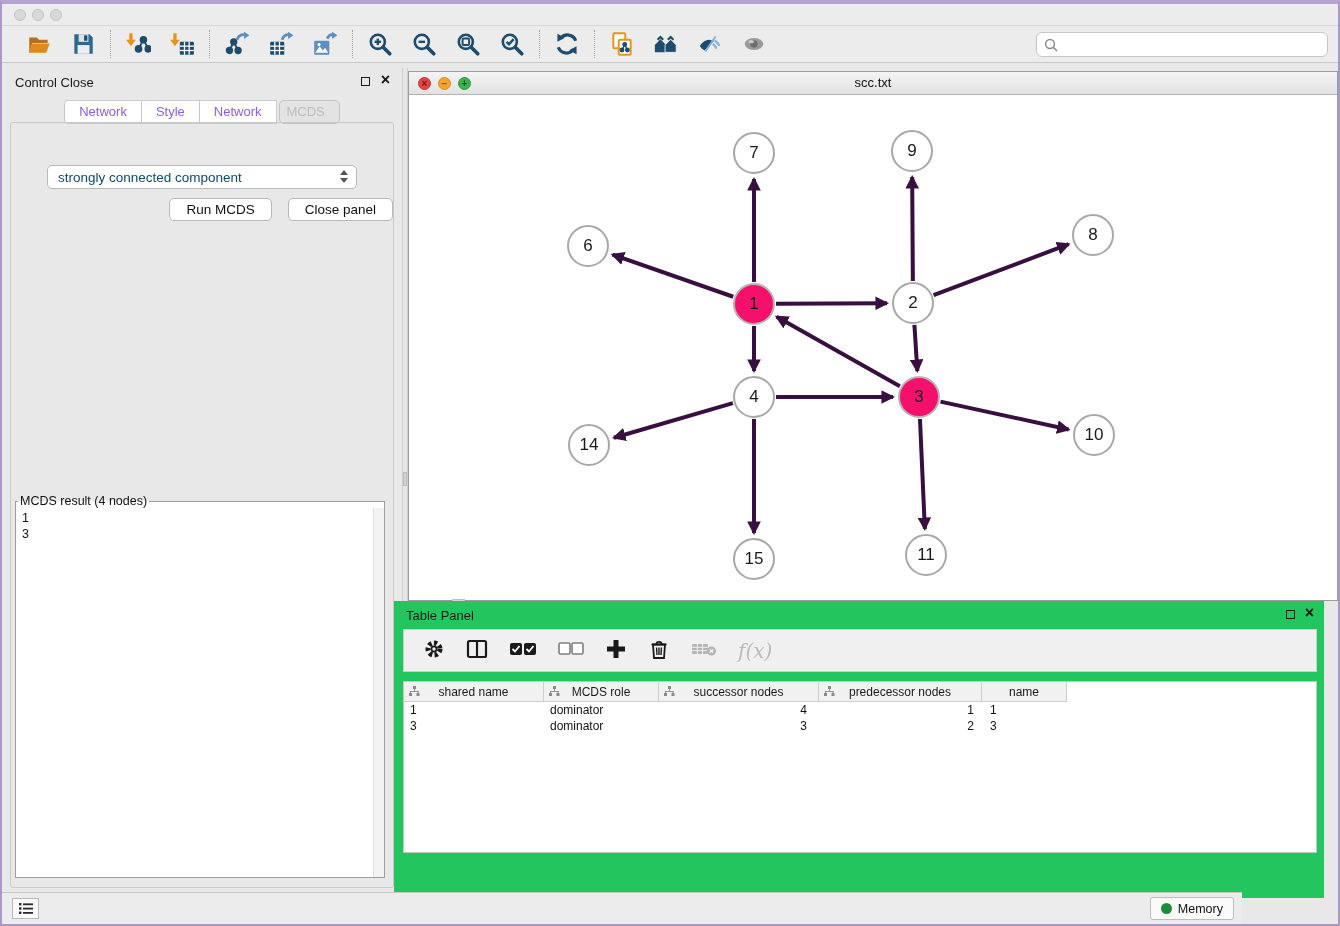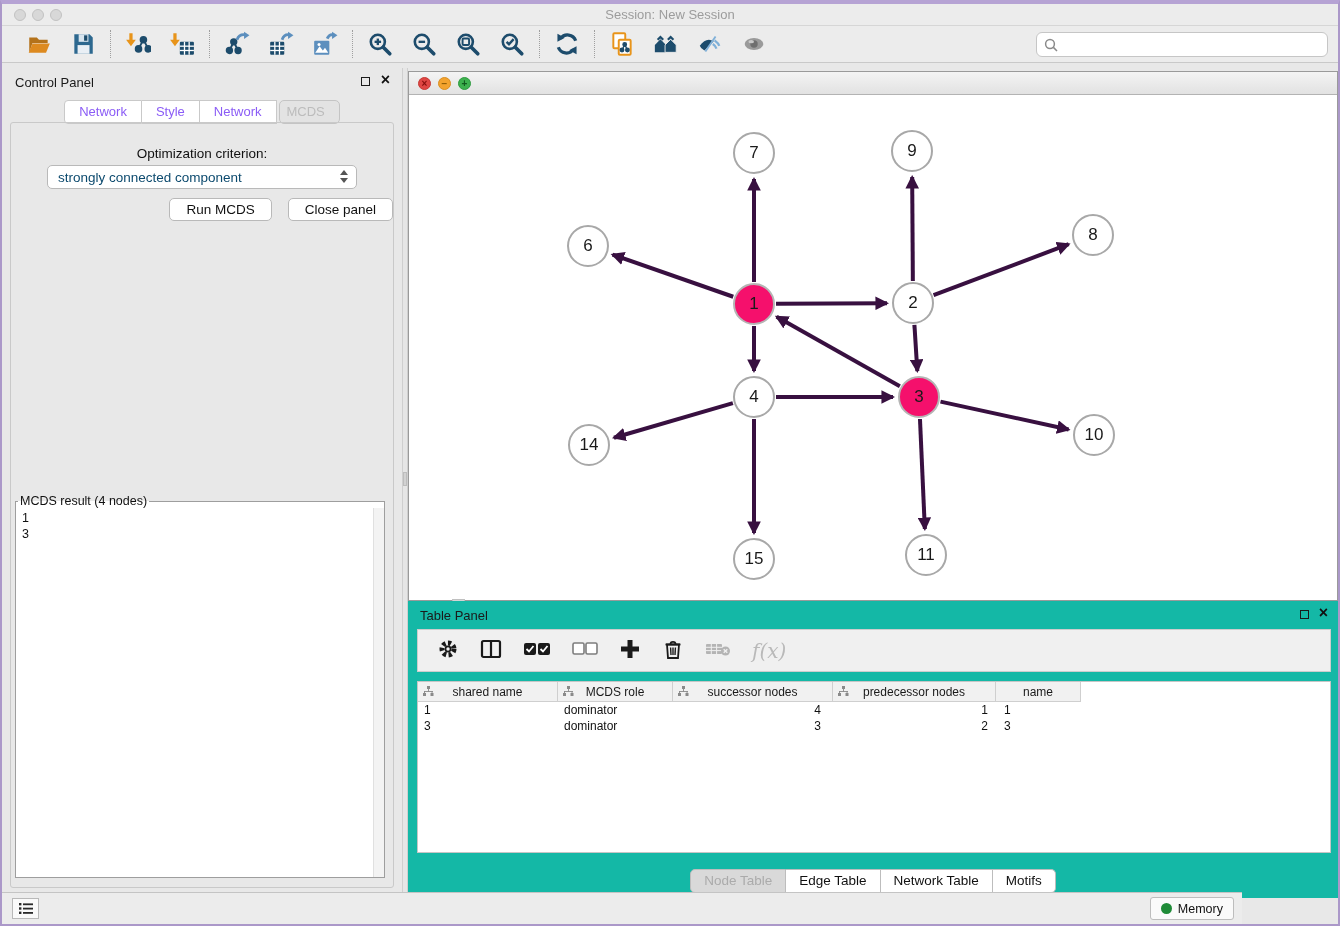--- a/index.html
+++ b/index.html
@@ -52,21 +52,21 @@
   .traffic { position:absolute; top:5px; width:13px; height:13px; border-radius:50%; font-size:10px; font-weight:700; text-align:center; line-height:12px; }
   .traffic.red { background:#df4643; border:1px solid #c63b36; color:#86100d; }
   .traffic.yel { background:#f3a32e; border:1px solid #da8f23; color:#8f5e05; }
   .traffic.grn { background:#3db14e; border:1px solid #2f9b40; color:#135c1f; }
   .net-title { position:absolute; left:0; right:0; top:3px; text-align:center; font-size:13px; color:#111; }
   .net-canvas { position:relative; width:928px; height:505px; background:#fff; overflow:hidden; }
   .gnode { position:absolute; width:42px; height:42px; border-radius:50%; background:#fff; border:2px solid #a8a8a8; display:flex; align-items:center; justify-content:center; font-size:17px; color:#1a1a1a; }
   .gnode.sel { background:#f5106c; border-color:#b5b5b5; }
   .h-grip { position:absolute; left:450px; top:531px; width:13px; height:5px; background:#d4d4d4; border:1px solid #c0c0c0; }
   
-  .table-panel { position:absolute; left:406px; top:533px; width:930px; height:297px; background:#14b8a6; }
+  .table-panel { position:absolute; left:392px; top:533px; width:930px; height:297px; background:#22c55e; }
   .tp-toolbar { position:absolute; left:9px; right:7px; top:28px; height:43px; background:#f0f0f0; border:1px solid #cdcdcd; display:flex; align-items:center; gap:21px; padding-left:19px; }
   .tp-fx { font-family:"DejaVu Serif", serif; font-style:italic; font-size:20px; color:#b9b9b9; }
   .tbl-box { position:absolute; left:9px; right:7px; top:80px; height:172px; background:#fff; border:1px solid #c6c6c6; }
   .tbl-header { display:flex; height:20px; }
   .th { position:relative; height:20px; background:#f1f1f1; border-right:1px solid #cfcfcf; border-bottom:1px solid #cfcfcf; font-size:12px; color:#1a1a1a; display:flex; align-items:center; justify-content:center; }
   .th svg { position:absolute; left:5px; top:4px; }
   .tbl-row { display:flex; height:16px; font-size:12px; color:#111; }
   .td { height:16px; line-height:16px; overflow:hidden; }
   .tp-tabs { position:absolute; left:0; width:100%; top:268px; display:flex; justify-content:center; }
   .tp-tab { padding:3px 13px 4px; font-size:13.5px; background:#fff; border:1px solid #bdbdbd; border-left:none; color:#111; }
@@ -81,21 +81,20 @@
 </style>
 </head>
 <body>
 
 <div class="window">
 
   <div class="titlebar">
     <span class="tl-dot" style="left:12px"></span>
     <span class="tl-dot" style="left:30px"></span>
     <span class="tl-dot" style="left:48px"></span>
-    <div class="win-title">Session: New Session</div>
   </div>
 
   <div class="toolbar">
     <div class="tb-group">
       <span class="tb-btn">
         <svg width="26" height="26" viewBox="0 0 24 24">
             <path d="M3 20 V6 h7 l2 2 h8 v3 H6 z" fill="#b4721a"></path>
             <path d="M2.5 20 l3.5-8.5 h16 L18.5 20 z" fill="#dd8a20"></path>
           </svg>
       </span>
@@ -264,31 +263,30 @@
           <circle cx="6" cy="6" r="4.4" stroke="#8a8a8a" stroke-width="1.5" fill="none"></circle>
           <line x1="9.4" y1="9.4" x2="13" y2="13" stroke="#8a8a8a" stroke-width="1.5"></line>
         </svg>
       <input type="text" value="" style="">
     </div>
   </div>
 
   <div class="workspace">
 
     <div class="control-panel">
-      <div class="panel-title">Control Panel</div>
+      <div class="panel-title">Control Close</div>
       <span class="float-box" style="right:32px"></span>
       <span class="close-x" style="right:12px">×</span>
       <div class="cp-tabs">
           <div class="cp-tab">Network</div>
           <div class="cp-tab">Style</div>
           <div class="cp-tab">Network</div>
           <div class="cp-tab sel">MCDS</div>
         </div>
       <div class="cp-body">
-        <div class="opt-label">Optimization criterion:</div>
         <div class="combo">
           <span>strongly connected component</span>
           <span class="combo-arrows">
               <i class="up"></i>
               <i class="dn"></i>
             </span>
         </div>
         <div class="cp-buttons">
           <button class="btn">Run MCDS</button>
           <button class="btn">Close panel</button>
@@ -306,20 +304,21 @@
 
     <div class="v-split">
         <div class="v-grip"></div>
       </div>
 
     <div class="net-frame">
       <div class="net-titlebar">
         <span class="traffic red" style="left:9px">×</span>
         <span class="traffic yel" style="left:29px">−</span>
         <span class="traffic grn" style="left:49px">+</span>
+        <div class="net-title">scc.txt</div>
       </div>
       <div class="net-canvas" id="net-canvas">
         <svg id="edges" width="928" height="505" style="position:absolute;left:0;top:0">
           <defs>
             <marker id="arrowhead" viewBox="0 0 10 10" refX="8.5" refY="5" markerWidth="3.4" markerHeight="3.4" orient="auto" markerUnits="strokeWidth">
               <path d="M0,0 L10,5 L0,10 z" fill="#381040"></path>
             </marker>
           </defs>
         <line x1="345" y1="187" x2="345" y2="84" stroke="#381040" stroke-width="4" marker-end="url(#arrowhead)"></line>
             <line x1="324.23121807335133" y1="201.7434376400866" x2="203.54492409513023" y2="159.5759373344431" stroke="#381040" stroke-width="4" marker-end="url(#arrowhead)"></line>
@@ -487,26 +486,20 @@
             <div class="tbl-row">
               <div class="td" style="width: 140px; text-align: left; padding-left: 6px;">3</div>
               <div class="td" style="width: 115px; text-align: left; padding-left: 6px;">dominator</div>
               <div class="td" style="width: 160px; text-align: right; padding-right: 12px;">3</div>
               <div class="td" style="width: 163px; text-align: right; padding-right: 8px;">2</div>
               <div class="td" style="width: 85px; text-align: left; padding-left: 8px;">3</div>
             </div>
           </div>
       </div>
 
-      <div class="tp-tabs">
-          <div class="tp-tab sel">Node Table</div>
-          <div class="tp-tab">Edge Table</div>
-          <div class="tp-tab">Network Table</div>
-          <div class="tp-tab">Motifs</div>
-        </div>
     </div>
   </div>
 
   <div class="statusbar">
     <span class="sb-listbtn">
       <svg width="16" height="13" viewBox="0 0 16 13">
           <g fill="#2a2a2a">
             <rect x="1" y="1" width="2.4" height="2.4"></rect>
             <rect x="5" y="1.4" width="10" height="1.8"></rect>
             <rect x="1" y="5.3" width="2.4" height="2.4"></rect>

